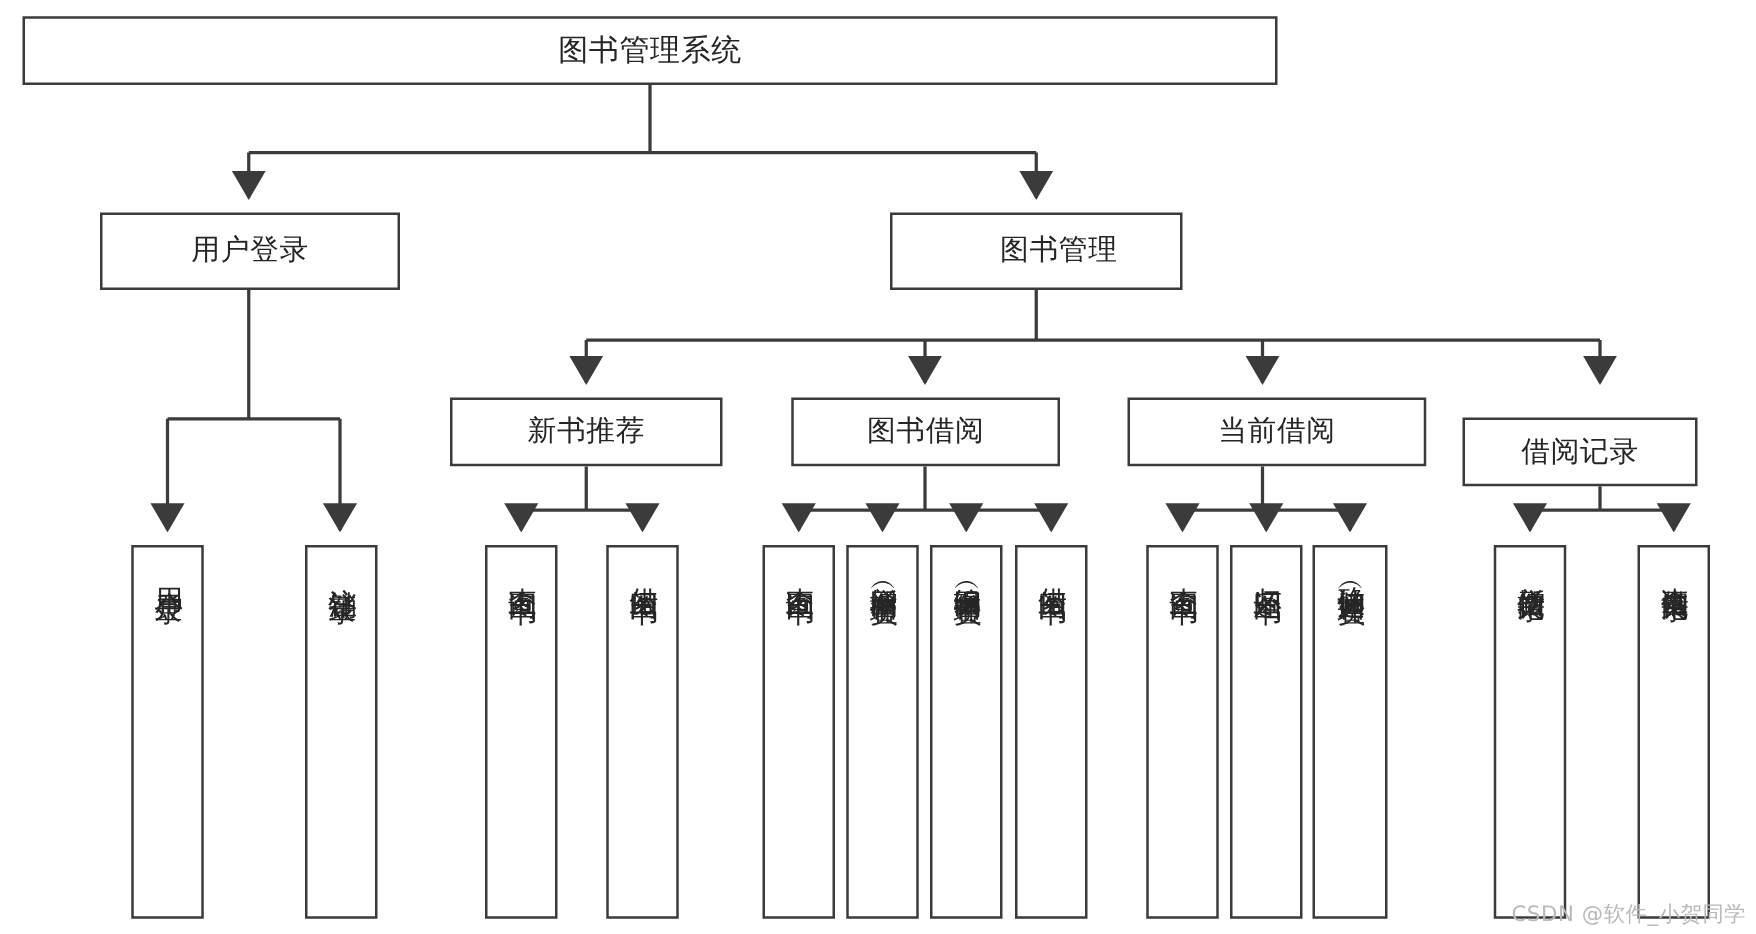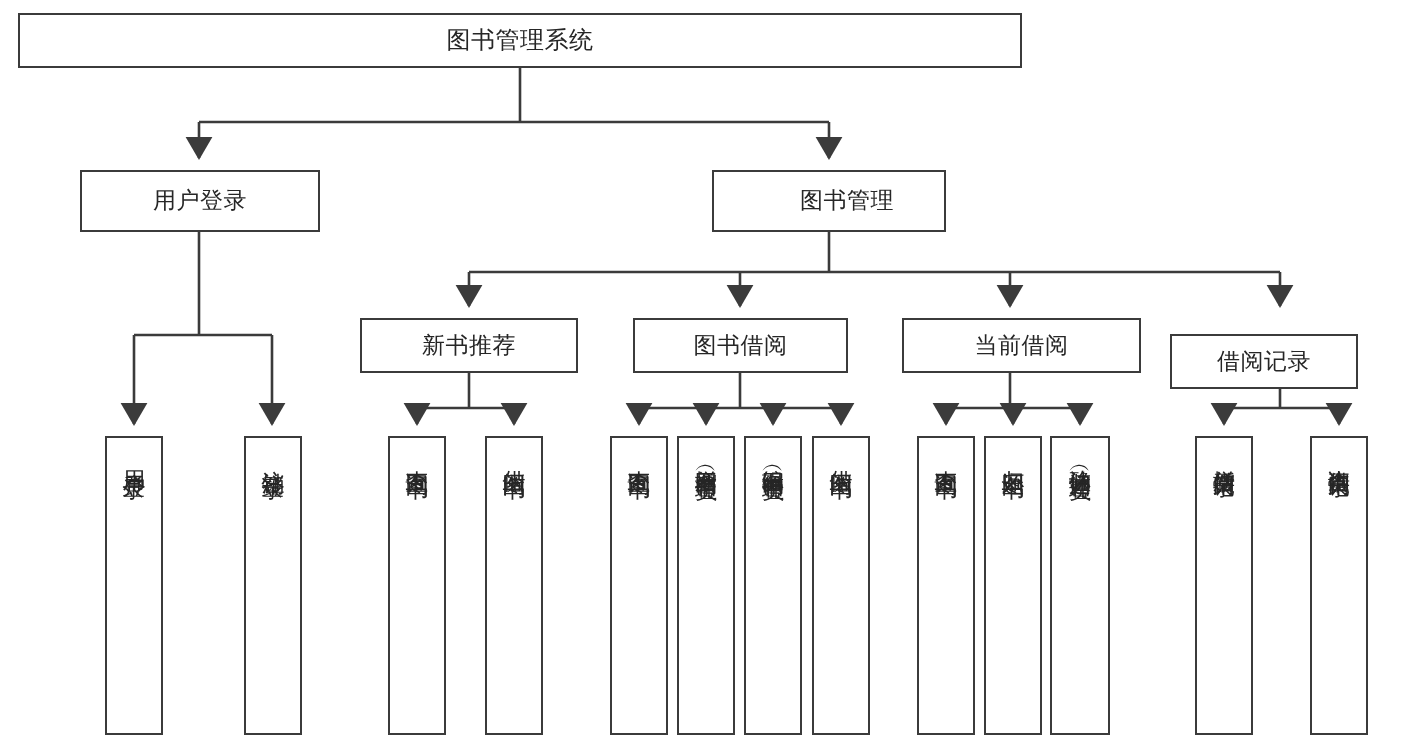--- a/index.html
+++ b/index.html
@@ -194,14 +194,15 @@
     <span class="label">确认归还（管理员）</span>
   </div>
 
   <div class="node vert tall" style="left: 1195px; top: 436px; width: 58px; height: 299px;">
     <span class="label">新增借阅记录</span>
   </div>
   <div class="node vert tall" style="left: 1310px; top: 436px; width: 58px; height: 299px;">
     <span class="label">查询借阅记录</span>
   </div>
 
+  <div id="watermark">CSDN @软件_小贺同学</div>
 
 </div>
 
 </body></html>

